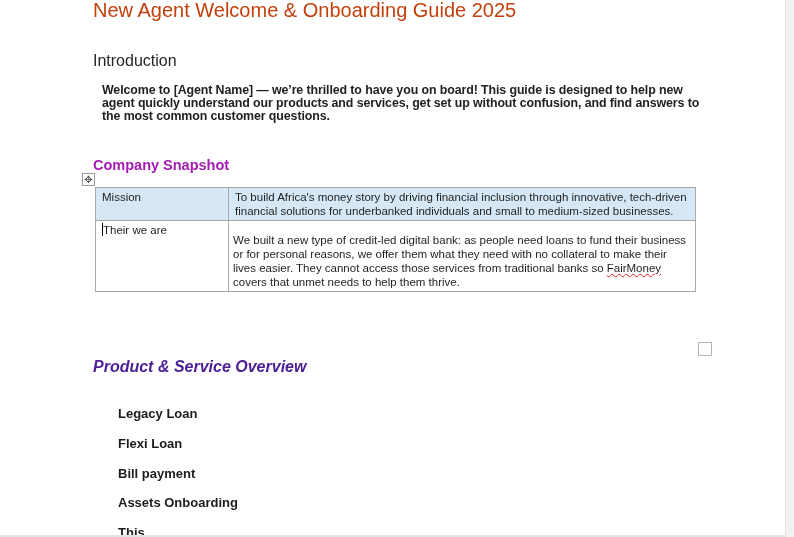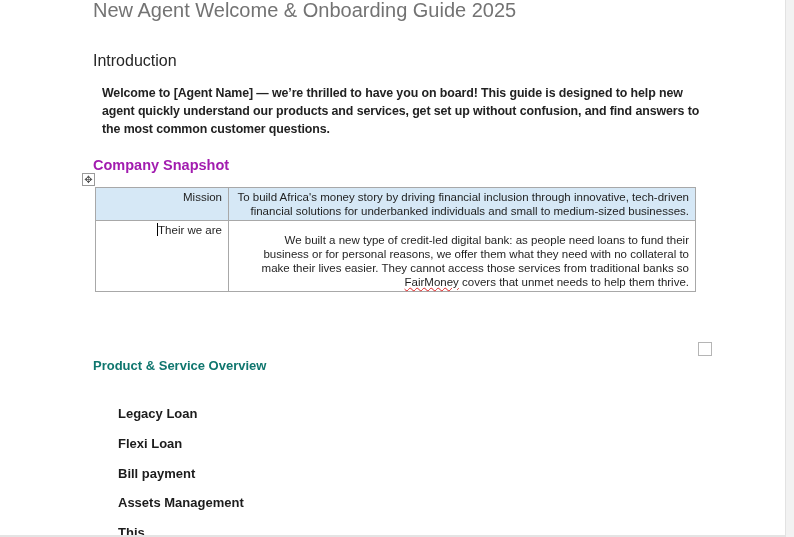--- a/index.html
+++ b/index.html
@@ -5,35 +5,35 @@
     html, body { margin: 0; padding: 0; }
     body {
       width: 794px; height: 537px; overflow: hidden;
       background: #ffffff;
       font-family: "Liberation Sans", sans-serif;
       color: #222;
       position: relative;
     }
     .page { position: absolute; left: 0; top: 0; width: 786px; height: 537px; background: #fff; }
     .scrollbar { position: absolute; right: 0; top: 0; width: 8px; height: 537px; background: #f2f2f2; border-left: 1px solid #e2e2e2; }
-    .title { position: absolute; left: 93px; top: -1px; font-size: 20px; color: #737373; white-space: nowrap; }
+    .title { position: absolute; left: 93px; top: -1px; font-size: 20px; color: #c2410c; white-space: nowrap; }
     .h-intro { position: absolute; left: 93px; top: 52px; font-size: 16px; color: #262626; text-align: center; }
-    .intro-p { position: absolute; left: 102px; top: 84px; width: 600px; font-size: 12.4px; line-height: 18px; color: #222; font-weight: bold; letter-spacing: -0.1px; }
+    .intro-p { position: absolute; left: 102px; top: 84px; width: 600px; font-size: 12.4px; line-height: 13px; color: #222; font-weight: bold; letter-spacing: -0.1px; }
     .h-snap { position: absolute; left: 93px; top: 157px; font-size: 14.5px; font-weight: bold; color: #a21caf; }
     .move-handle { position: absolute; left: 82px; top: 173px; width: 11px; height: 11px; border: 1px solid #9a9a9a; background: #fff; font-size: 10px; line-height: 11px; text-align: center; color: #555; }
     table.snap { position: absolute; left: 95px; top: 187px; width: 601px; border-collapse: collapse; font-size: 11.5px; color: #1f1f1f; }
-    table.snap td { border: 1px solid #a8a8a8; vertical-align: top; padding: 2px 6px; line-height: 14px; text-align: right; }
+    table.snap td { border: 1px solid #a8a8a8; vertical-align: top; padding: 2px 6px; line-height: 14px; }
     table.snap td.label { width: 120px; }
     tr.hl td { background: #d6e8f6; }
     .row-what td { padding-top: 12px; padding-bottom: 2px; }
-    .row-what td.val { padding-top: 12px; padding-left: 16px; }
+    .row-what td.val { padding-top: 12px; padding-left: 4px; }
     .cursor { display: inline-block; width: 1px; height: 13px; background: #000; vertical-align: -2px; margin-right: 0; }
     .spell { text-decoration: underline wavy #d22; text-decoration-thickness: 1px; }
     .resize-handle { position: absolute; left: 698px; top: 342px; width: 12px; height: 12px; border: 1px solid #b5b5b5; background: #fff; }
-    .h-prod { position: absolute; left: 93px; top: 358px; font-size: 13px; font-weight: bold; color: #0f766e; }
+    .h-prod { position: absolute; left: 93px; top: 358px; font-size: 16px; font-weight: bold; color: #4c1d95; font-style: italic; }
     .prod-list { position: absolute; left: 102px; top: 389px; margin: 16px; padding: 0; list-style: none; }
     .prod-list li { font-size: 13px; font-weight: bold; color: #1c1c1c; height: 29.8px; line-height: 18px; }
     .bottom-line { position: absolute; left: 0; bottom: 0; width: 786px; height: 2px; background: #e4e4e4; }
   </style>
 </head>
 <body>
 
 <div class="page">
   <div class="title">New Agent Welcome &amp; Onboarding Guide 2025</div>
 
@@ -55,18 +55,18 @@
     </tr>
   </tbody>
     </table>
   <div class="resize-handle"></div>
 
   <div class="h-prod">Product &amp; Service Overview</div>
   <ul class="prod-list">
     <li>Legacy Loan</li>
     <li>Flexi Loan</li>
     <li>Bill payment</li>
-    <li>Assets Management</li>
+    <li>Assets Onboarding</li>
     <li>This</li>
   </ul>
   <div class="bottom-line"></div>
 </div>
 <div class="scrollbar"></div>
 
 </body></html>

